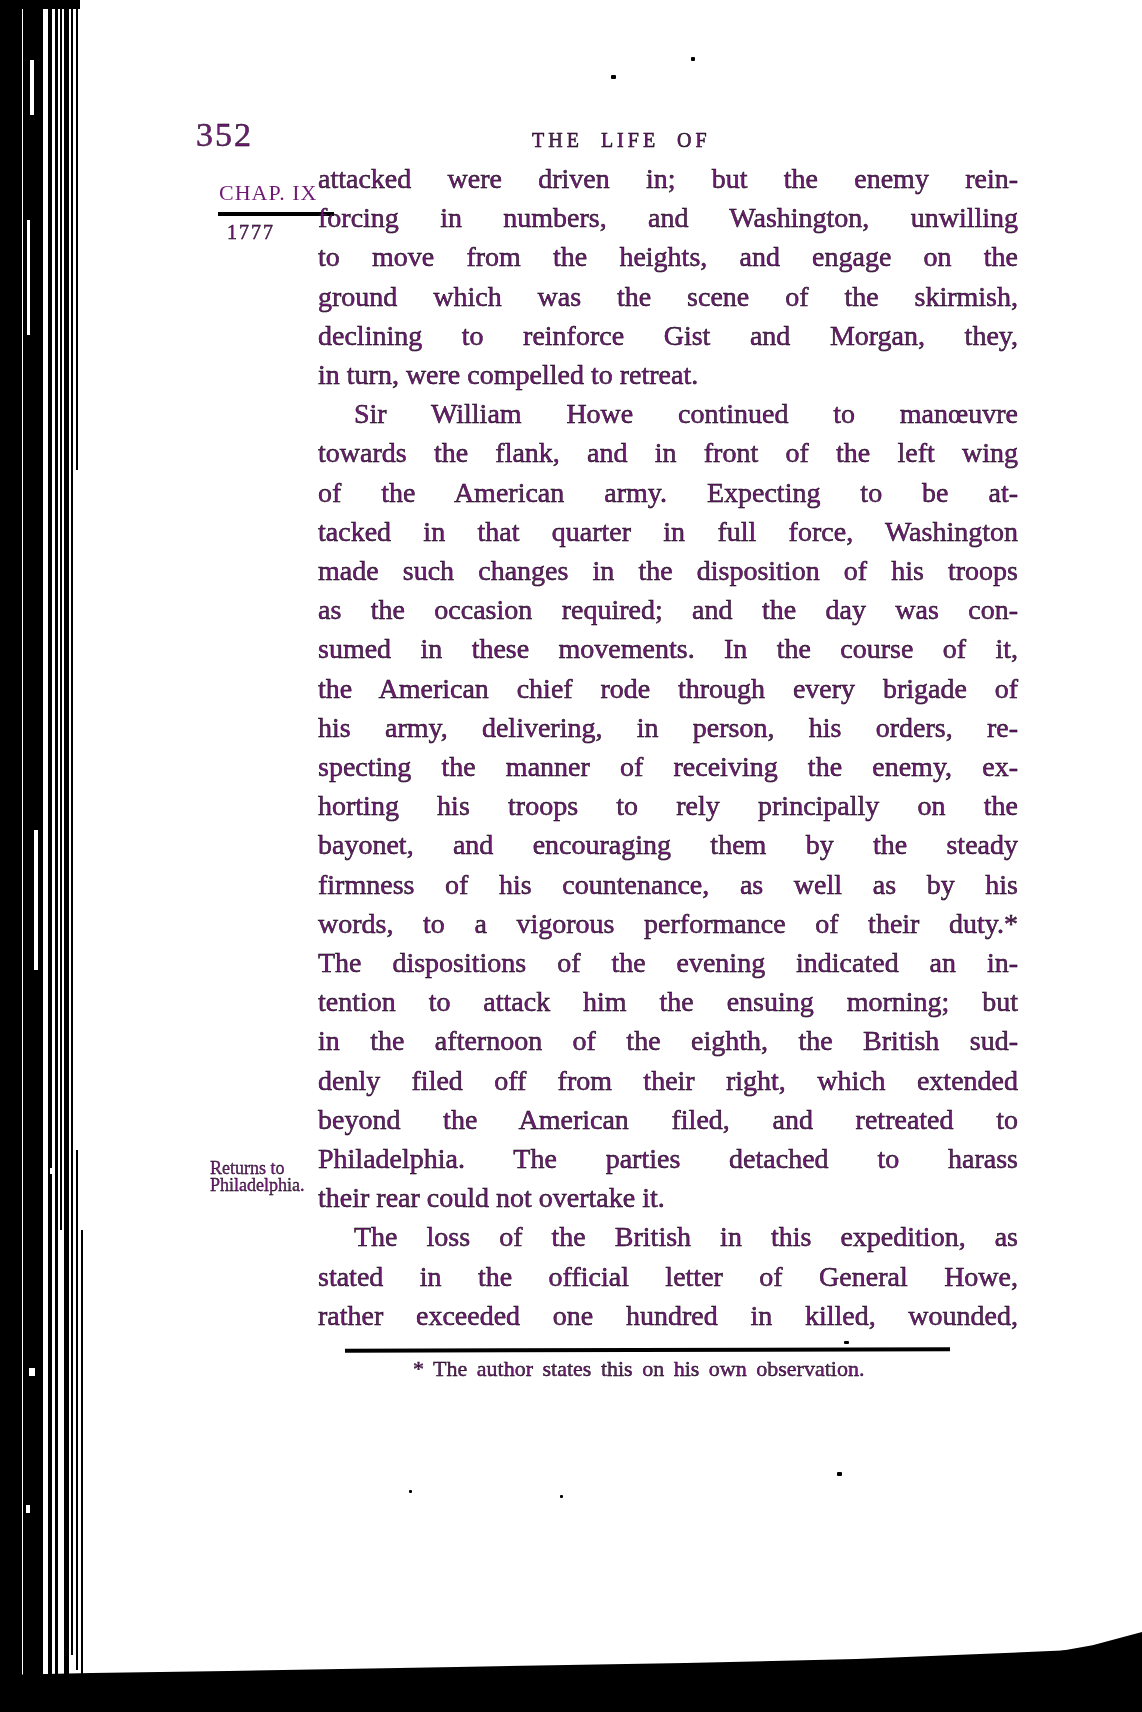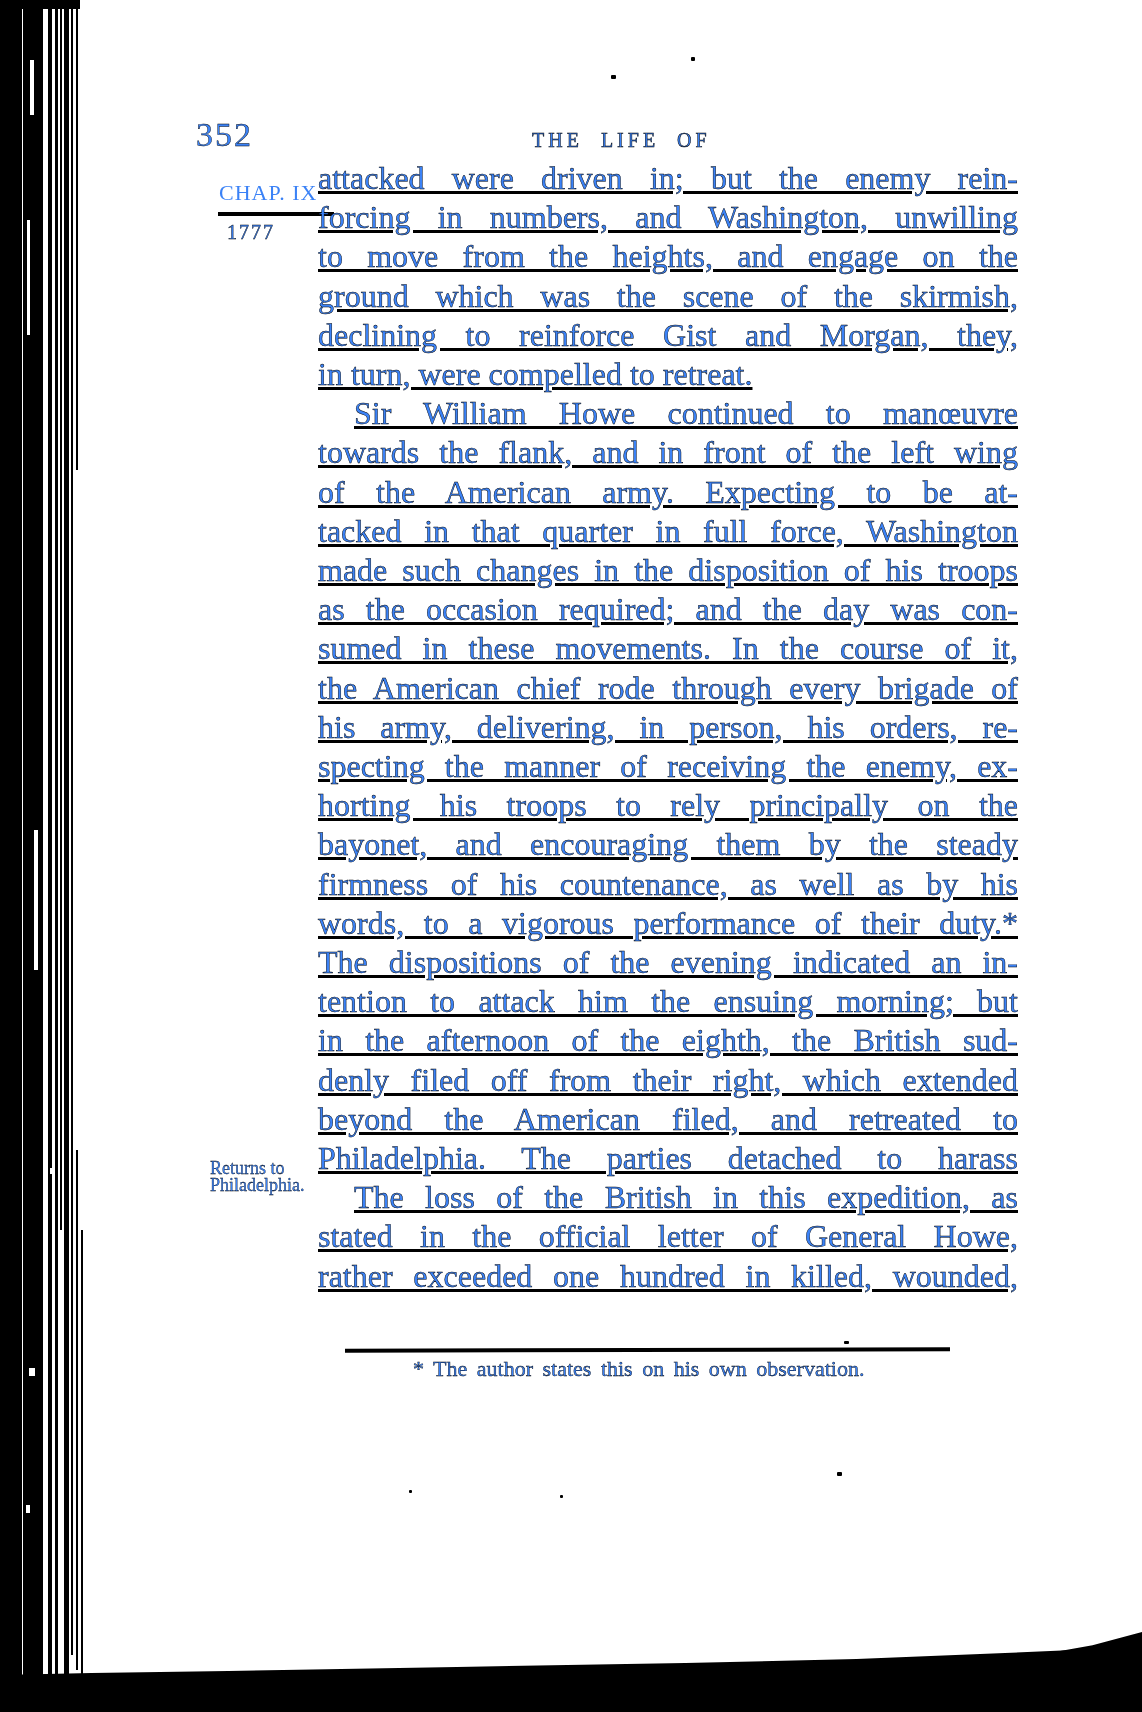--- a/index.html
+++ b/index.html
@@ -2,21 +2,21 @@
 <html><head>
 <meta charset="utf-8">
 <style>
   html,body{margin:0;padding:0;background:#888;}
   .page{
     position:relative;
     width:1142px;height:1712px;
     background:#ffffff;
     overflow:hidden;
     font-family:"Liberation Serif", serif;
-    color:#3b82f6;
+    color:#701a75;
   }
   
   .gutter div{position:absolute;background:#000;}
   .gutter .slit{background:#fff;}
   
   .pagenum{
     position:absolute;left:196px;top:118px;
     font-size:34px;line-height:34px;letter-spacing:2px;
     -webkit-text-stroke:0.4px #000;
   }
@@ -40,22 +40,21 @@
     -webkit-text-stroke:0.4px #000;
   }
   .returns{
     position:absolute;left:210px;top:1148px;
     font-size:18px;line-height:17px;margin-top:12px;
     -webkit-text-stroke:0.3px #000;
   }
   
   .bodycol{
     position:absolute;left:318px;top:159px;width:700px;
-    font-size:32px;
-    text-decoration:underline;
+    font-size:28px;
     -webkit-text-stroke:0.45px #000;
   }
   .bline{
     line-height:39.2px;
     text-align:justify;
     text-align-last:justify;
     white-space:normal;
   }
   .bline.flushleft{text-align-last:left;}
   .bline.indent{text-indent:36px;}
@@ -137,20 +136,21 @@
       <div class="bline">horting his troops to rely principally on the</div>
       <div class="bline">bayonet, and encouraging them by the steady</div>
       <div class="bline">firmness of his countenance, as well as by his</div>
       <div class="bline">words, to a vigorous performance of their duty.*</div>
       <div class="bline">The dispositions of the evening indicated an in-</div>
       <div class="bline">tention to attack him the ensuing morning; but</div>
       <div class="bline">in the afternoon of the eighth, the British sud-</div>
       <div class="bline">denly filed off from their right, which extended</div>
       <div class="bline">beyond the American filed, and retreated to</div>
       <div class="bline">Philadelphia. The parties detached to harass</div>
+      <div class="bline flushleft">their rear could not overtake it.</div>
       <div class="bline indent">The loss of the British in this expedition, as</div>
       <div class="bline">stated in the official letter of General Howe,</div>
       <div class="bline">rather exceeded one hundred in killed, wounded,</div>
     </div>
 
   <div class="footrule"></div>
   <div class="footnote">* The author states this on his own observation.</div>
 
   <div class="botbar"></div>
   <div class="botwedge"></div>

